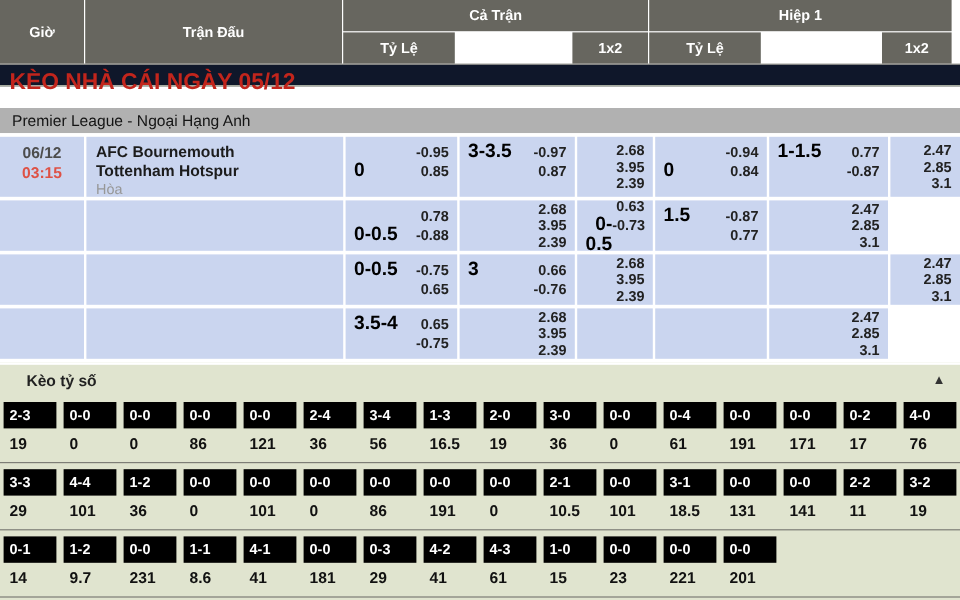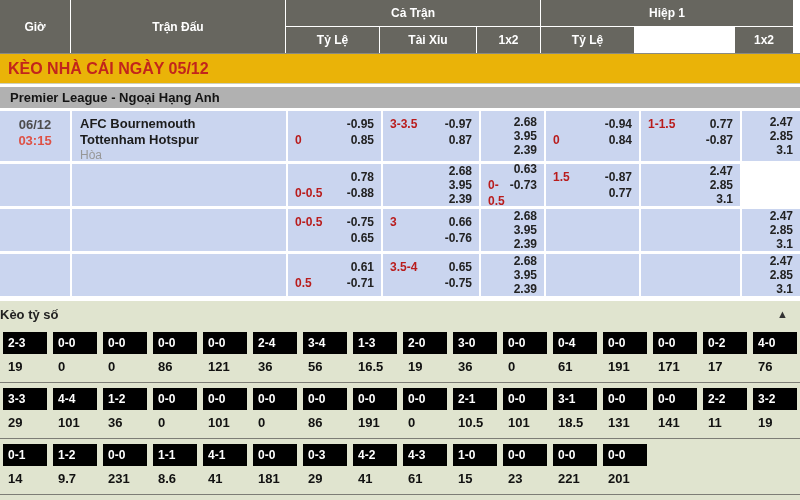--- a/index.html
+++ b/index.html
@@ -25,28 +25,28 @@
   }
   .h-gio   { grid-row: 1/3; grid-column: 1; }
   .h-match { grid-row: 1/3; grid-column: 2; }
   .h-ft    { grid-row: 1;   grid-column: 3/6; }
   .h-h1    { grid-row: 1;   grid-column: 6/9; }
   .h-s1 { grid-row:2; grid-column:3; } .h-s2 { grid-row:2; grid-column:4; }
   .h-s3 { grid-row:2; grid-column:5; } .h-s4 { grid-row:2; grid-column:6; }
   .h-s5 { grid-row:2; grid-column:7; } .h-s6 { grid-row:2; grid-column:8; }
   
   .titlebar {
-    height: 30px; line-height: 30px; background: #eab308;
-    color: #c2251c; font-weight: bold; font-size: 16px;
+    height: 18px; line-height: 30px; background: #0f172a;
+    color: #c2251c; font-weight: bold; font-size: 19px;
     padding-left: 8px; border-bottom: 1px solid #cdd0bc;
   }
   .leaguebar {
     height: 21px; line-height: 21px; background: #b1b1b1;
-    color: #141414; font-weight: bold; font-size: 13px;
-    padding-left: 10px; margin-top: 3px;
+    color: #141414; font-weight: normal; font-size: 13px;
+    padding-left: 10px; margin-top: 18px;
   }
   
   .odds-wrap { background: #fff; padding-top: 3px; }
   .orow {
     display: grid;
     grid-template-columns: 70px 214px 93px 96px 63px 93px 99px 58px;
     gap: 2px;
     margin-bottom: 3px;
     background: #fff;
   }
@@ -55,30 +55,30 @@
   .rowN .ocell { height: 42px; }
   .timecell { text-align: center; padding-top: 6px; }
   .mdate { color: #4d4d4d; font-weight: bold; font-size: 13px; line-height: 16px; }
   .mtime { color: #de5145; font-weight: bold; font-size: 13px; line-height: 16px; }
   .matchcell { padding: 5px 0 0 8px; }
   .tname { color: #1c1c1c; font-weight: bold; font-size: 13px; line-height: 16px; }
   .draw  { color: #979797; font-size: 12px; line-height: 15px; }
   .hdpcell { display: flex; flex-direction: column; justify-content: center; padding: 2px 0; }
   .row1 .hdpcell { justify-content: flex-start; padding-top: 5px; }
   .oline { display: flex; align-items: baseline; padding: 0 7px; line-height: 16px; }
-  .olbl { color: #b91c1c; font-weight: bold; font-size: 12px; }
+  .olbl { color: #000000; font-weight: bold; font-size: 16px; text-align: right; }
   .oval { margin-left: auto; color: #222; font-weight: bold; font-size: 12px; }
   .x12cell { display: flex; flex-direction: column; justify-content: center;
              text-align: right; padding-right: 7px; }
   .oval2 { color: #222; font-weight: bold; font-size: 12px; line-height: 14px; }
   
   .score-section { background: #e0e4cf; border-top: 2px solid #fff; height: 221px; overflow: hidden; }
   .scorebar {
     height: 26px; display: flex; align-items: center; justify-content: space-between;
-    padding: 0 12px 0 0; font-weight: bold; font-size: 13px; color: #222;
+    padding: 0 12px 0 22px; font-weight: bold; font-size: 13px; color: #222;
   }
   .arrow { font-size: 11px; color: #333; cursor: pointer; }
   .srowgroup { border-bottom: 1px solid #7d7d76; padding-top: 5px; }
   .sline, .vline, .pline {
     display: grid; grid-template-columns: repeat(16, 1fr);
     column-gap: 6px; padding: 0 3px;
   }
   .sbox {
     background: #000; color: #fff; font-weight: bold; font-size: 12px;
     height: 22px; line-height: 22px; padding-left: 5px;
@@ -92,21 +92,20 @@
 </style>
 </head>
 <body>
 
 <div class="hgrid">
   <div class="hcell h-gio">Giờ</div>
   <div class="hcell h-match">Trận Đấu</div>
   <div class="hcell h-ft">Cả Trận</div>
   <div class="hcell h-h1">Hiệp 1</div>
   <div class="hcell h-s1">Tỷ Lệ</div>
-  <div class="hcell h-s2">Tài Xỉu</div>
   <div class="hcell h-s3">1x2</div>
   <div class="hcell h-s4">Tỷ Lệ</div>
   <div class="hcell h-s6">1x2</div>
 </div>
 
 <div class="titlebar">KÈO NHÀ CÁI NGÀY 05/12</div>
 <div class="leaguebar">Premier League - Ngoại Hạng Anh</div>
 
 <div class="odds-wrap">
 
@@ -268,30 +267,20 @@
     <div class="ocell x12cell">
       <div class="oval2">2.47</div>
       <div class="oval2">2.85</div>
       <div class="oval2">3.1</div>
     </div>
   </div>
 
   <div class="orow rowN">
     <div class="ocell"></div>
     <div class="ocell"></div>
-    <div class="ocell hdpcell">
-      <div class="oline">
-          <span class="olbl"></span>
-          <span class="oval">0.61</span>
-        </div>
-      <div class="oline">
-          <span class="olbl">0.5</span>
-          <span class="oval">-0.71</span>
-        </div>
-    </div>
     <div class="ocell hdpcell">
       <div class="oline">
           <span class="olbl">3.5-4</span>
           <span class="oval">0.65</span>
         </div>
       <div class="oline">
           <span class="olbl"></span>
           <span class="oval">-0.75</span>
         </div>
     </div>

